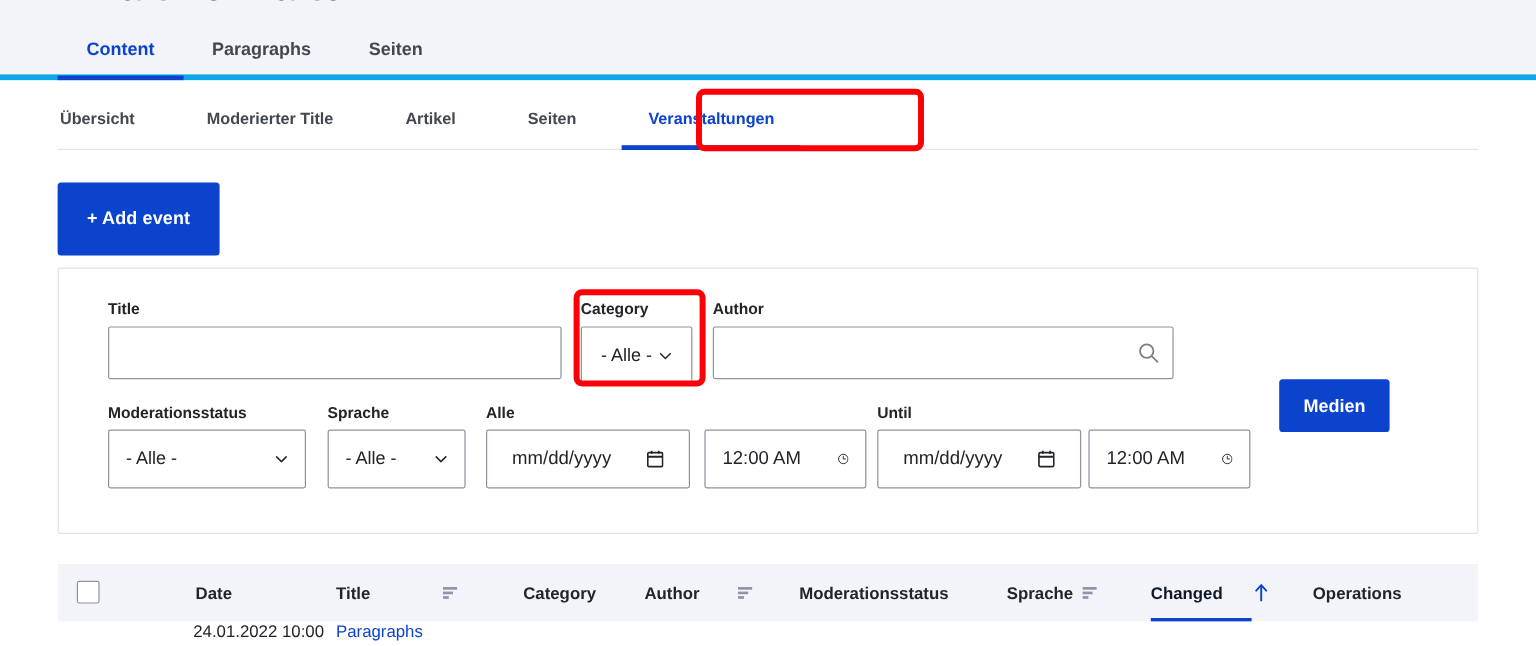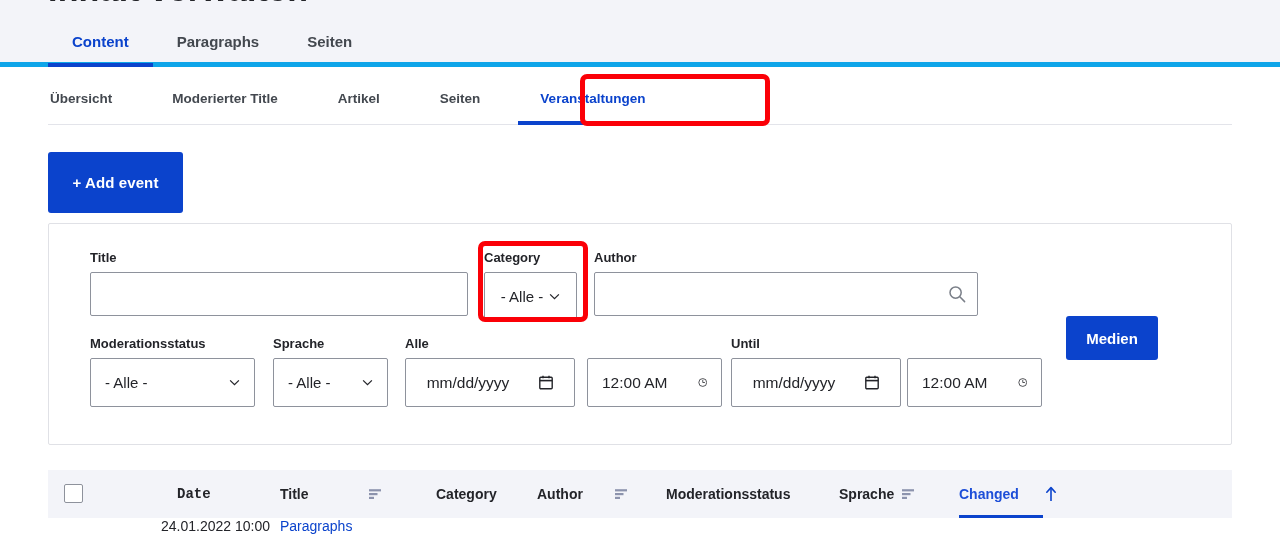--- a/index.html
+++ b/index.html
@@ -148,21 +148,21 @@
   .thead {
     position: relative; height: 48px; background: #f3f4f9;
     box-sizing: border-box;
   }
   .th {
     position: absolute; top: 0; height: 48px;
     display: flex; align-items: center; gap: 8px;
     font-size: 14px; font-weight: 700; color: #232429;
     white-space: nowrap; cursor: pointer;
   }
-  .th.sorted { color: #1d4ed8; }
+  .th.sorted { color: #0f172a; }
   .th.sorted .th-underline {
     position: absolute; left: 0; right: 14px; bottom: 0; height: 3px; background: #0b43cc;
   }
   .chk {
     position: absolute; left: 16px; top: 14px;
     width: 19px; height: 19px; box-sizing: border-box;
     border: 1px solid #8e929c; border-radius: 2px; background: #fff;
     cursor: pointer;
   }
   .sort-ic { width: 12px; height: 12px; flex: none; }
@@ -294,21 +294,21 @@
     </svg>
   </div>
 </div>
 
 <button class="filter-btn">Medien</button>
 
 <div class="table-wrap">
   <div class="thead">
     <div class="chk"></div>
 
-    <div class="th" style="left:129px;font-family:Liberation Mono, monospace;">
+    <div class="th" style="left:115px;">
       <span>Date</span>
     </div>
 
     <div class="th" style="left:232px;">
       <span>Title</span>
       <span style="width:44px"></span>
       <svg class="sort-ic" viewBox="0 0 12 12">
         <rect x="0" y="1.2" width="12" height="2.2" fill="#8c93ad"></rect>
         <rect x="0" y="5" width="8.5" height="2.2" fill="#8c93ad"></rect>
         <rect x="0" y="8.8" width="5" height="2.2" fill="#8c93ad"></rect>
@@ -345,19 +345,22 @@
     <div class="th sorted" style="left:911px;">
       <span>Changed</span>
       <span style="width:10px"></span>
       <svg width="12" height="16" viewBox="0 0 12 16">
         <line x1="6" y1="15" x2="6" y2="2" stroke="#0b43cc" stroke-width="1.6"></line>
         <path d="M1.8 6.2 L6 1.6 L10.2 6.2" fill="none" stroke="#0b43cc" stroke-width="1.6" stroke-linecap="round" stroke-linejoin="round"></path>
       </svg>
       <span class="th-underline"></span>
     </div>
 
+    <div class="th" style="left:1046px;">
+      <span>Operations</span>
+    </div>
   </div>
 
   <div class="tbody">
     <div class="cell" style="left:113px;">24.01.2022 10:00</div>
     <div class="cell link" style="left:232px;">Paragraphs</div>
   </div>
 </div>
 
 </body></html>

